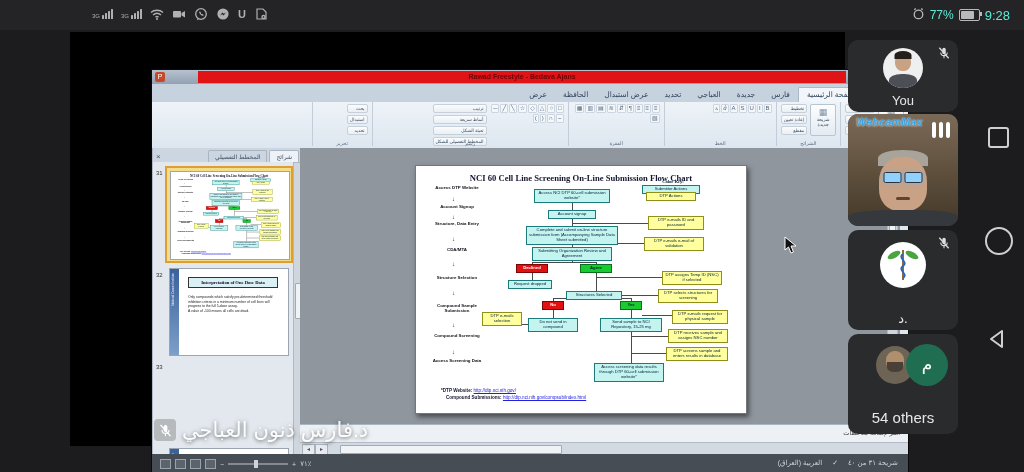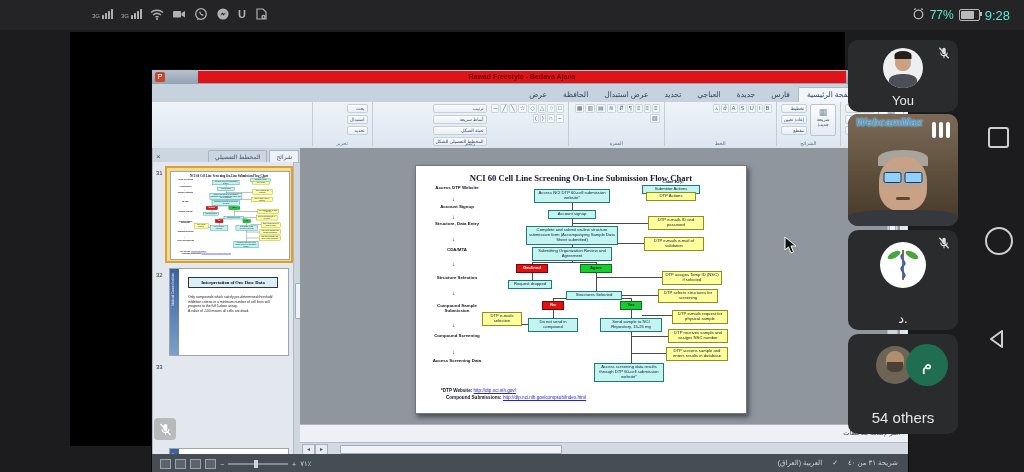--- a/index.html
+++ b/index.html
@@ -497,20 +497,21 @@
 
 <div id="presenter" class="abs">
   <span class="mic">
         <svg width="15" height="15" viewBox="0 0 24 24">
           <path d="M12 3a3 3 0 0 1 3 3v5a3 3 0 0 1-6 0V6a3 3 0 0 1 3-3z" fill="#fff"></path>
           <path d="M6.5 11a5.5 5.5 0 0 0 11 0" stroke="#fff" stroke-width="1.8" fill="none"></path>
           <line x1="12" y1="16.5" x2="12" y2="21" stroke="#fff" stroke-width="1.8"></line>
           <line x1="4" y1="3" x2="20" y2="21" stroke="#fff" stroke-width="2.2"></line>
         </svg>
       </span>
+  <span class="nm">د.فارس ذنون العباجي</span>
 </div>
 </div>
 
 <div class="tile" style="top:40px;height:72px">
   <span class="micoff"><svg width="14" height="14" viewBox="0 0 24 24">
         <path d="M12 3a3 3 0 0 1 3 3v5a3 3 0 0 1-6 0V6a3 3 0 0 1 3-3z" fill="#ddd"></path>
         <path d="M6.5 11a5.5 5.5 0 0 0 11 0" stroke="#ddd" stroke-width="1.8" fill="none"></path>
         <line x1="12" y1="16.5" x2="12" y2="21" stroke="#ddd" stroke-width="1.8"></line>
         <line x1="4" y1="3" x2="20" y2="21" stroke="#ddd" stroke-width="2.2"></line>
       </svg></span>

